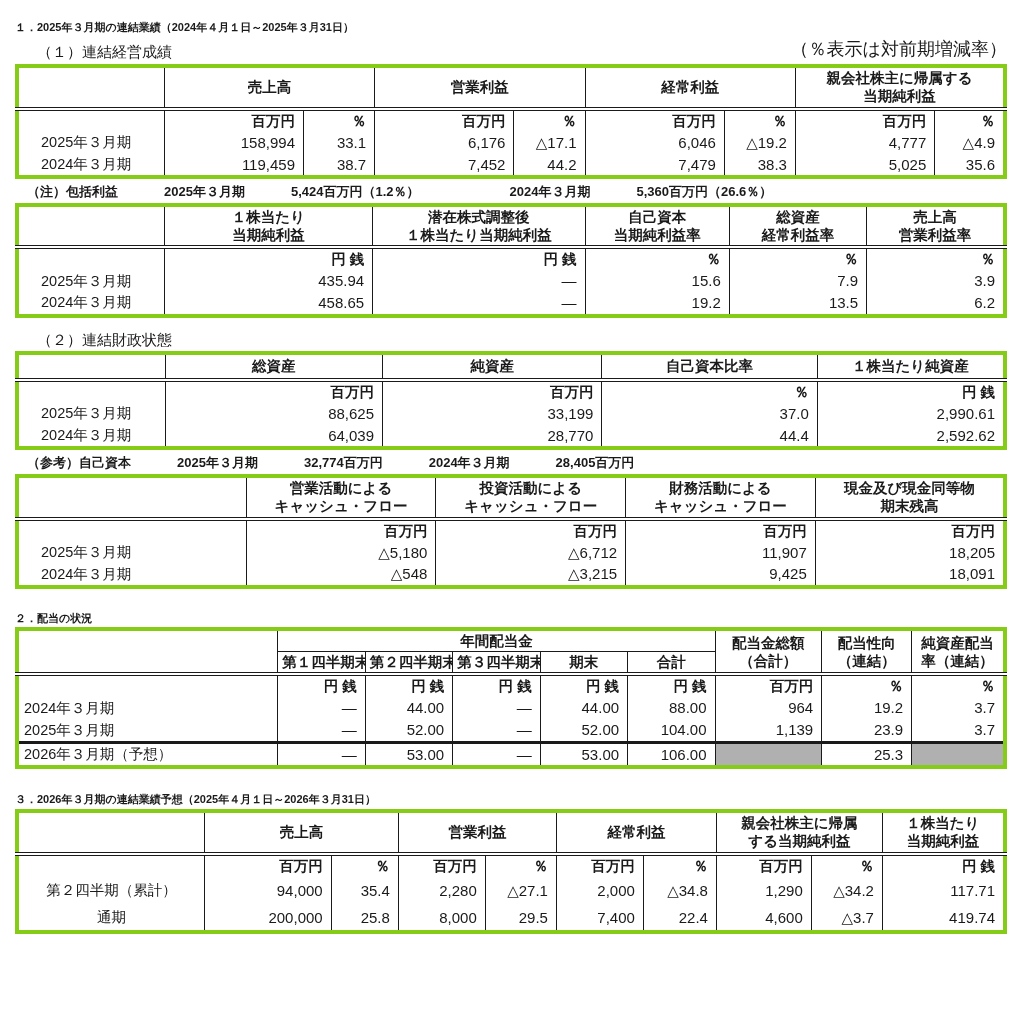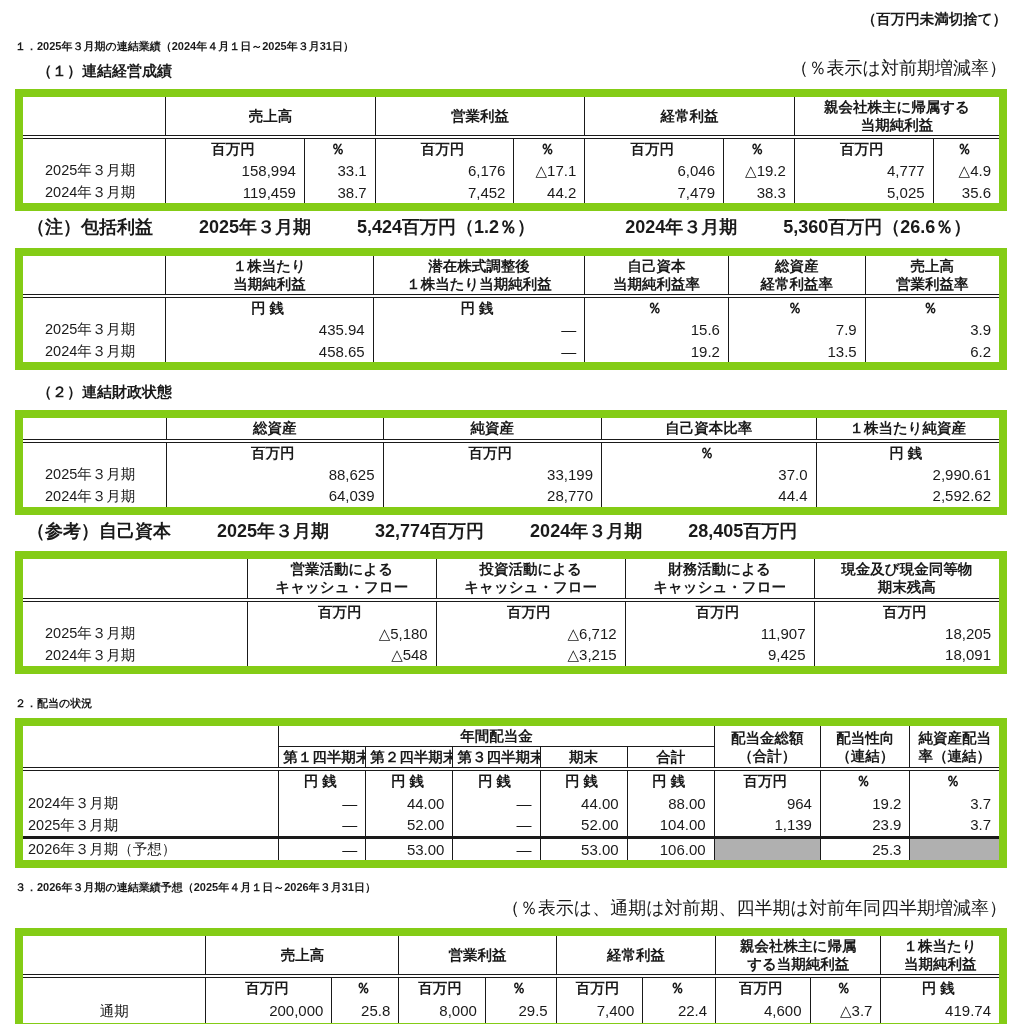--- a/index.html
+++ b/index.html
@@ -8,60 +8,59 @@
     width:1024px; height:1024px; overflow:hidden;
     background:#ffffff; color:#1a1a1a;
     font-family:"Liberation Sans","DejaVu Sans",sans-serif;
     font-size:15px; line-height:1.3;
   }
   .page { padding:10px 17px 0 15px; }
 
   .top-note { text-align:right; font-weight:bold; font-size:14.5px; }
   .sec-title { font-weight:bold; font-size:11px; margin-top:10px; }
   .sub-row { display:flex; justify-content:space-between; align-items:flex-end; margin-top:4px; }
-  .sub-title { font-weight:bold; padding-left:22px; }
+  .sub-title { font-weight:normal; padding-left:22px; }
   .right-note { font-weight:normal; font-size:18px; }
-  .note-line { display:flex; gap:46px; margin-top:5px; padding-left:12px; font-weight:bold; font-size:18px; }
+  .note-line { display:flex; gap:46px; margin-top:5px; padding-left:12px; font-weight:bold; font-size:13px; }
   .note-line .wide-gap { margin-left:44px; }
 
   table.tbl {
     border-collapse:collapse; table-layout:fixed; width:100%;
-    border:8px solid #84cc16; margin-top:8px;
+    border:4px solid #84cc16; margin-top:2px;
   }
   .tbl th, .tbl td {
     border-left:1px solid #1a1a1a; border-right:1px solid #1a1a1a;
     border-top:0; border-bottom:0;
     padding:1px 4px; overflow:hidden; white-space:nowrap;
   }
   .tbl thead th {
     font-weight:bold; text-align:center; vertical-align:middle;
     border-top:1px solid #1a1a1a; border-bottom:1px solid #1a1a1a;
     font-size:14.5px; line-height:1.25;
   }
   .tbl thead tr:last-child th, .tbl thead th[rowspan] { border-bottom:4px double #1a1a1a; }
   .tbl td { text-align:right; padding-right:8px; height:22px; vertical-align:middle; }
-  .tbl .unit-row td { font-weight:bold; font-size:14.5px; height:21px;text-align:center; }
+  .tbl .unit-row td { font-weight:bold; font-size:14.5px; height:21px; }
   .tbl td.row-label { text-align:left; padding-left:22px; padding-right:2px; font-size:14.5px; }
   .tbl.lbl-tight td.row-label { padding-left:5px; }
   .tbl.lbl-center td.row-label { text-align:center; padding-left:2px; }
   .tbl.h-tall thead tr:first-child th { height:43px; }
   .tbl.h-short thead tr:first-child th { height:27px; }
   .tbl tr.thick-top td { border-top:3px solid #1a1a1a; }
   .tbl td.gray { background:#b0b0b0; }
   .tbl.roomy tbody tr.data-row td { height:28px; }
 
   .mt18 { margin-top:18px; } .mt28 { margin-top:12px; }
-  .mt14 { margin-top:22px; } .mt12 { margin-top:12px; }
+  .mt14 { margin-top:22px; } .mt12 { margin-top:23px; }
 </style>
 </head>
 <body>
 
 <div class="page">
 
-  <div class="top-note">（百万円未満切捨て）</div>
 
   <div class="sec-title">１．2025年３月期の連結業績（2024年４月１日～2025年３月31日）</div>
 
   <div class="sub-row">
     <div class="sub-title">（１）連結経営成績</div>
     <div class="right-note">（％表示は対前期増減率）</div>
   </div>
 
   <table class="tbl h-tall">
       <colgroup>
@@ -344,21 +343,20 @@
           <td>106.00</td>
           <td class="gray"></td>
           <td>25.3</td>
           <td class="gray"></td>
         </tr>
       </tbody>
     </table>
 
   <div class="sec-title mt12">３．2026年３月期の連結業績予想（2025年４月１日～2026年３月31日）</div>
 
-  <div class="right-note" style="text-align:right; margin-top:2px;">（％表示は、通期は対前期、四半期は対前年同四半期増減率）</div>
 
   <table class="tbl h-tall lbl-center roomy">
       <colgroup>
         <col style="width: 19%;">
         <col style="width: 12.8%;">
         <col style="width: 6.8%;">
         <col style="width: 8.8%;">
         <col style="width: 7.2%;">
         <col style="width: 8.8%;">
         <col style="width: 7.4%;">
@@ -383,20 +381,32 @@
           <td>％</td>
           <td>百万円</td>
           <td>％</td>
           <td>百万円</td>
           <td>％</td>
           <td>百万円</td>
           <td>％</td>
           <td>円 銭</td>
         </tr>
         <tr class="data-row">
+          <td class="row-label">第２四半期（累計）</td>
+          <td>94,000</td>
+          <td>35.4</td>
+          <td>2,280</td>
+          <td>△27.1</td>
+          <td>2,000</td>
+          <td>△34.8</td>
+          <td>1,290</td>
+          <td>△34.2</td>
+          <td>117.71</td>
+        </tr>
+        <tr class="data-row">
           <td class="row-label">通期</td>
           <td>200,000</td>
           <td>25.8</td>
           <td>8,000</td>
           <td>29.5</td>
           <td>7,400</td>
           <td>22.4</td>
           <td>4,600</td>
           <td>△3.7</td>
           <td>419.74</td>

